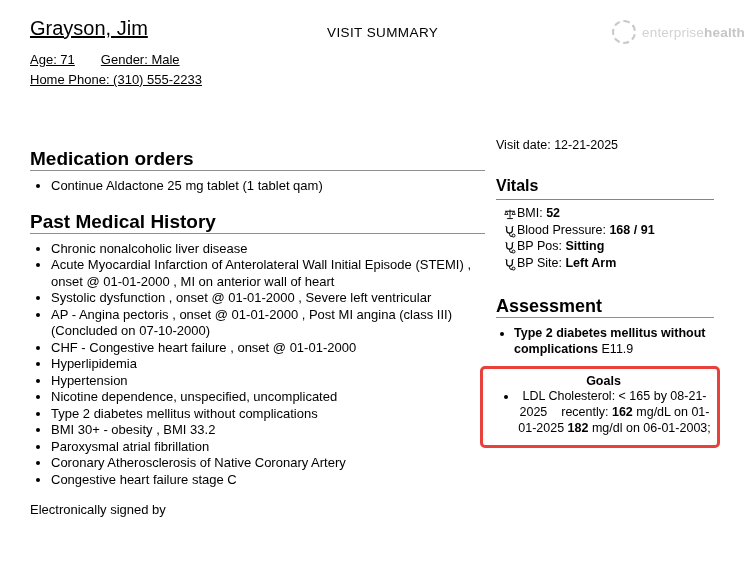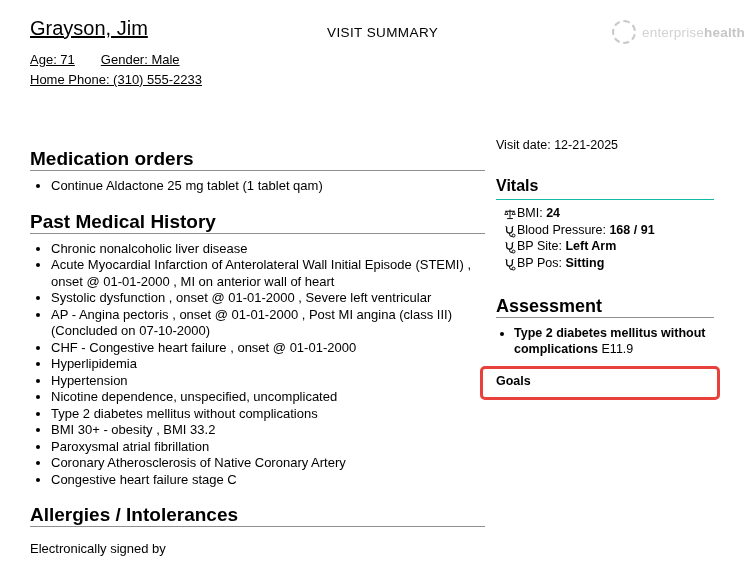--- a/index.html
+++ b/index.html
@@ -60,20 +60,21 @@
 
   h2.assessment-title { margin-top: 24px; font-size: 18px; }
   ul.assessment-list { padding-left: 18px; line-height: 16px; }
   ul.assessment-list li b { font-weight: bold; }
 
   .goals-box {
     margin: 9px -6px 0 -16px;
     border: 3px solid #e8413c;
     border-radius: 5px;
     padding: 5px 6px 9px 13px;
+    text-align: center;
   }
   .goals-title { font-weight: bold; margin: 0 0 1px 0; }
   ul.goals-list { padding-left: 22px; line-height: 16px; }
   ul.goals-list .goal-val { font-weight: bold; }
 
   svg.glyph { display: inline-block; vertical-align: middle; }
 </style>
 </head>
 <body>
 
@@ -109,74 +110,76 @@
       <li>Hyperlipidemia</li>
       <li>Hypertension</li>
       <li>Nicotine dependence, unspecified, uncomplicated</li>
       <li>Type 2 diabetes mellitus without complications</li>
       <li>BMI 30+ - obesity , BMI 33.2</li>
       <li>Paroxysmal atrial fibrillation</li>
       <li>Coronary Atherosclerosis of Native Coronary Artery</li>
       <li>Congestive heart failure stage C</li>
     </ul>
 
-    <h2 class="section-title">Allergies / Intolerances</h2>
 
     <p class="signed-line">Electronically signed by</p>
   </div>
 
   <div class="right-col">
 
     <p class="visit-date">Visit date: 12-21-2025</p>
 
     <h3 class="vitals-title">Vitals</h3>
     <div class="vitals-rows">
       <div class="vital-row">
         <span class="vital-icon"><svg class="glyph" width="14" height="13" viewBox="0 0 16 16">
               <g stroke="#000" stroke-width="1.2" fill="none">
                 <path d="M8 2 V12 M4.5 13 H11.5 M2 4 H14"></path>
                 <path d="M3.5 4 L1.5 8 L5.5 8 Z M12.5 4 L10.5 8 L14.5 8 Z" stroke-width="1"></path>
               </g>
-            </svg></span><span>BMI: </span><span class="vital-value">24</span>
+            </svg></span><span>BMI: </span><span class="vital-value">52</span>
       </div>
       <div class="vital-row">
         <span class="vital-icon"><svg class="glyph" width="13" height="13" viewBox="0 0 16 16">
               <g stroke="#000" fill="none">
                 <path d="M3.2 1.2 L4.6 2.8 M12.8 1.2 L11.4 2.8" stroke-width="1.2"></path>
                 <path d="M4.5 2.2 v4.3 a3.5 3.5 0 0 0 7 0 V2.2" stroke-width="1.5"></path>
                 <path d="M8 10 v1.3 a3 3 0 0 0 3 3 h0.6" stroke-width="1.2"></path>
                 <circle cx="13" cy="13" r="1.8" stroke-width="1.2"></circle>
               </g>
             </svg></span><span>Blood Pressure: </span><span class="vital-value">168 / 91</span>
       </div>
       <div class="vital-row">
         <span class="vital-icon"><svg class="glyph" width="13" height="13" viewBox="0 0 16 16">
               <g stroke="#000" fill="none">
                 <path d="M3.2 1.2 L4.6 2.8 M12.8 1.2 L11.4 2.8" stroke-width="1.2"></path>
                 <path d="M4.5 2.2 v4.3 a3.5 3.5 0 0 0 7 0 V2.2" stroke-width="1.5"></path>
                 <path d="M8 10 v1.3 a3 3 0 0 0 3 3 h0.6" stroke-width="1.2"></path>
                 <circle cx="13" cy="13" r="1.8" stroke-width="1.2"></circle>
               </g>
-            </svg></span><span>BP Site: </span><span class="vital-value">Left Arm</span>
+            </svg></span><span>BP Pos: </span><span class="vital-value">Sitting</span>
       </div>
       <div class="vital-row">
         <span class="vital-icon"><svg class="glyph" width="13" height="13" viewBox="0 0 16 16">
               <g stroke="#000" fill="none">
                 <path d="M3.2 1.2 L4.6 2.8 M12.8 1.2 L11.4 2.8" stroke-width="1.2"></path>
                 <path d="M4.5 2.2 v4.3 a3.5 3.5 0 0 0 7 0 V2.2" stroke-width="1.5"></path>
                 <path d="M8 10 v1.3 a3 3 0 0 0 3 3 h0.6" stroke-width="1.2"></path>
                 <circle cx="13" cy="13" r="1.8" stroke-width="1.2"></circle>
               </g>
-            </svg></span><span>BP Pos: </span><span class="vital-value">Sitting</span>
+            </svg></span><span>BP Site: </span><span class="vital-value">Left Arm</span>
       </div>
     </div>
 
     <h2 class="section-title assessment-title">Assessment</h2>
     <ul class="bullets assessment-list">
       <li><b>Type 2 diabetes mellitus without complications</b><span> E11.9</span></li>
     </ul>
 
     <div class="goals-box">
       <p class="goals-title" style="margin:0;">Goals</p>
+      <ul class="bullets goals-list">
+        <li><span>LDL Cholesterol: &lt; 165 by 08-21-2025 &nbsp;&nbsp;&nbsp;recently: </span><span class="goal-val">162</span><span> mg/dL on 01-01-2025 </span><span class="goal-val">182</span><span> mg/dl on 06-01-2003;</span></li>
+      </ul>
     </div>
   </div>
 
 </div>
 
 </body></html>

